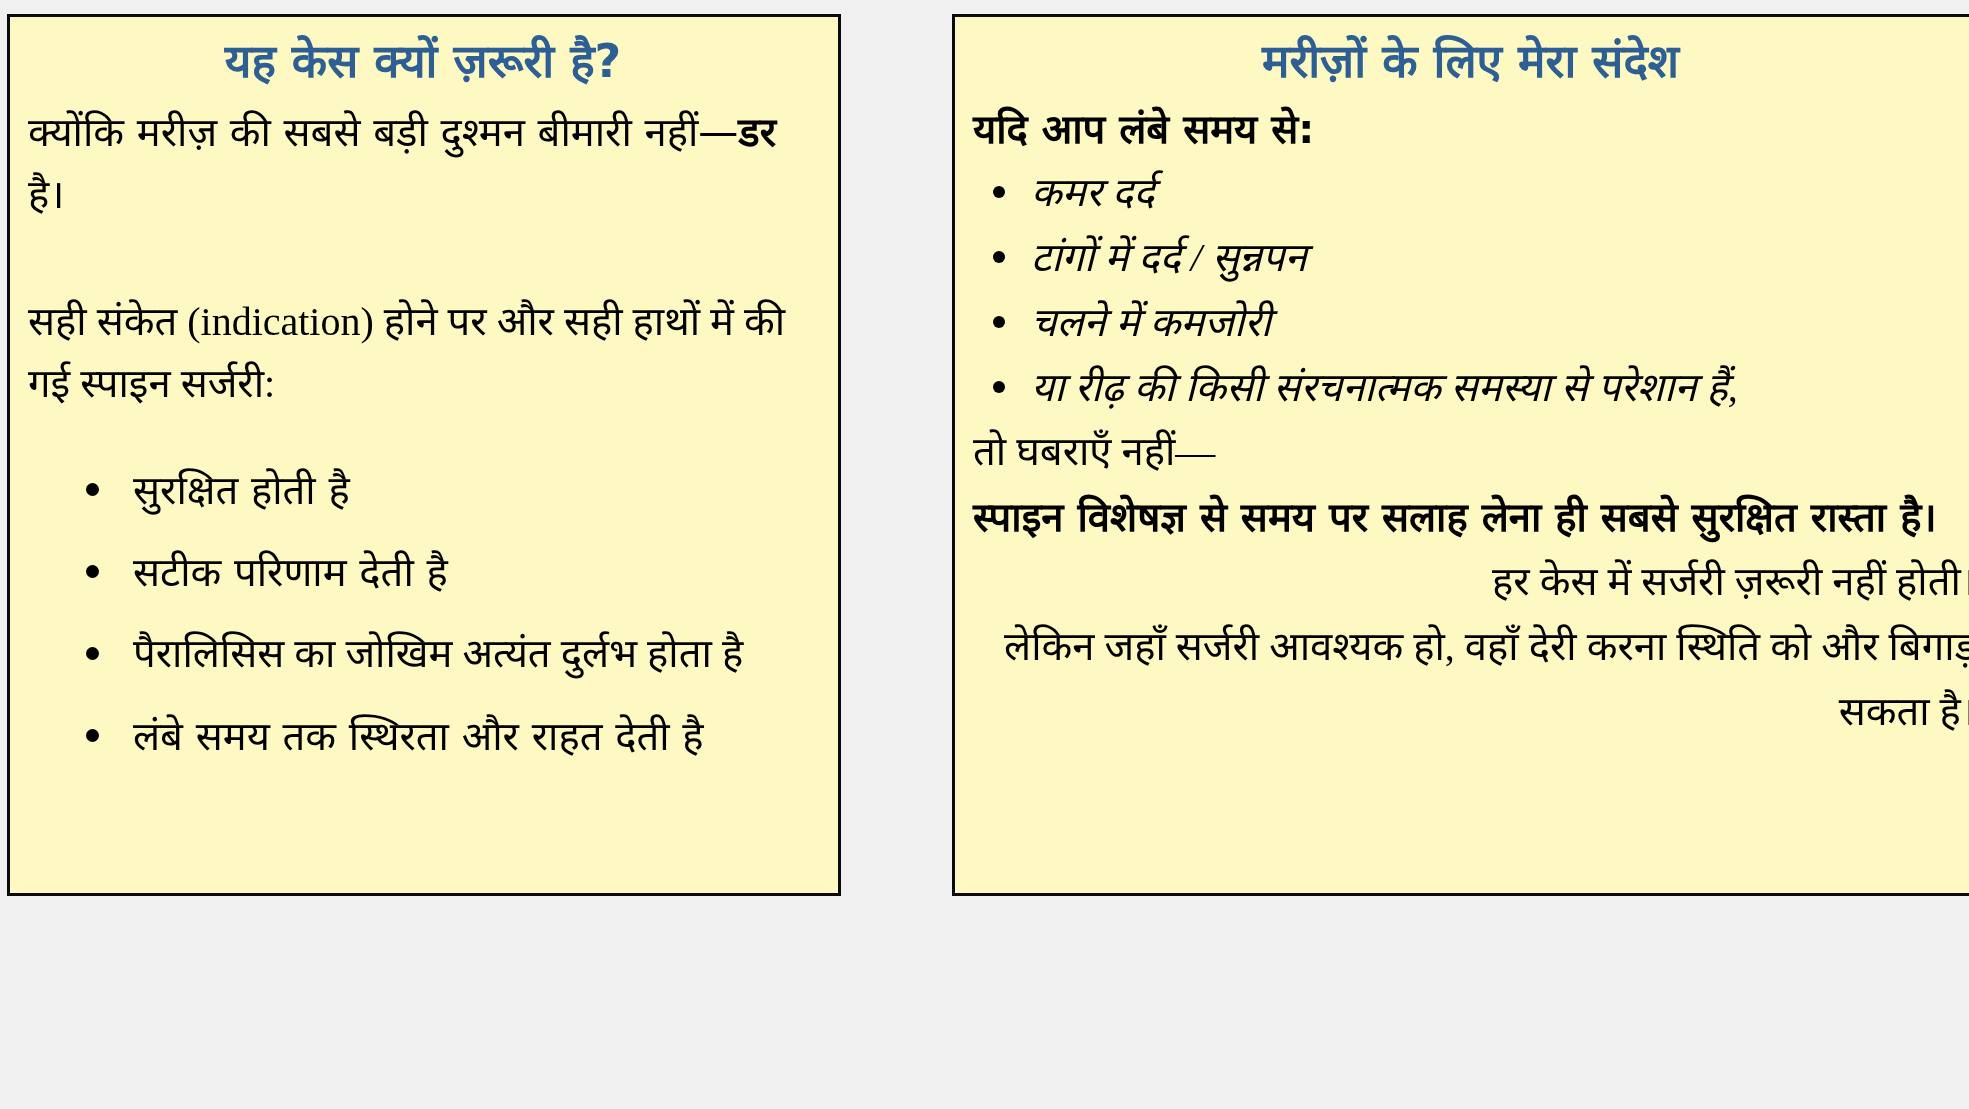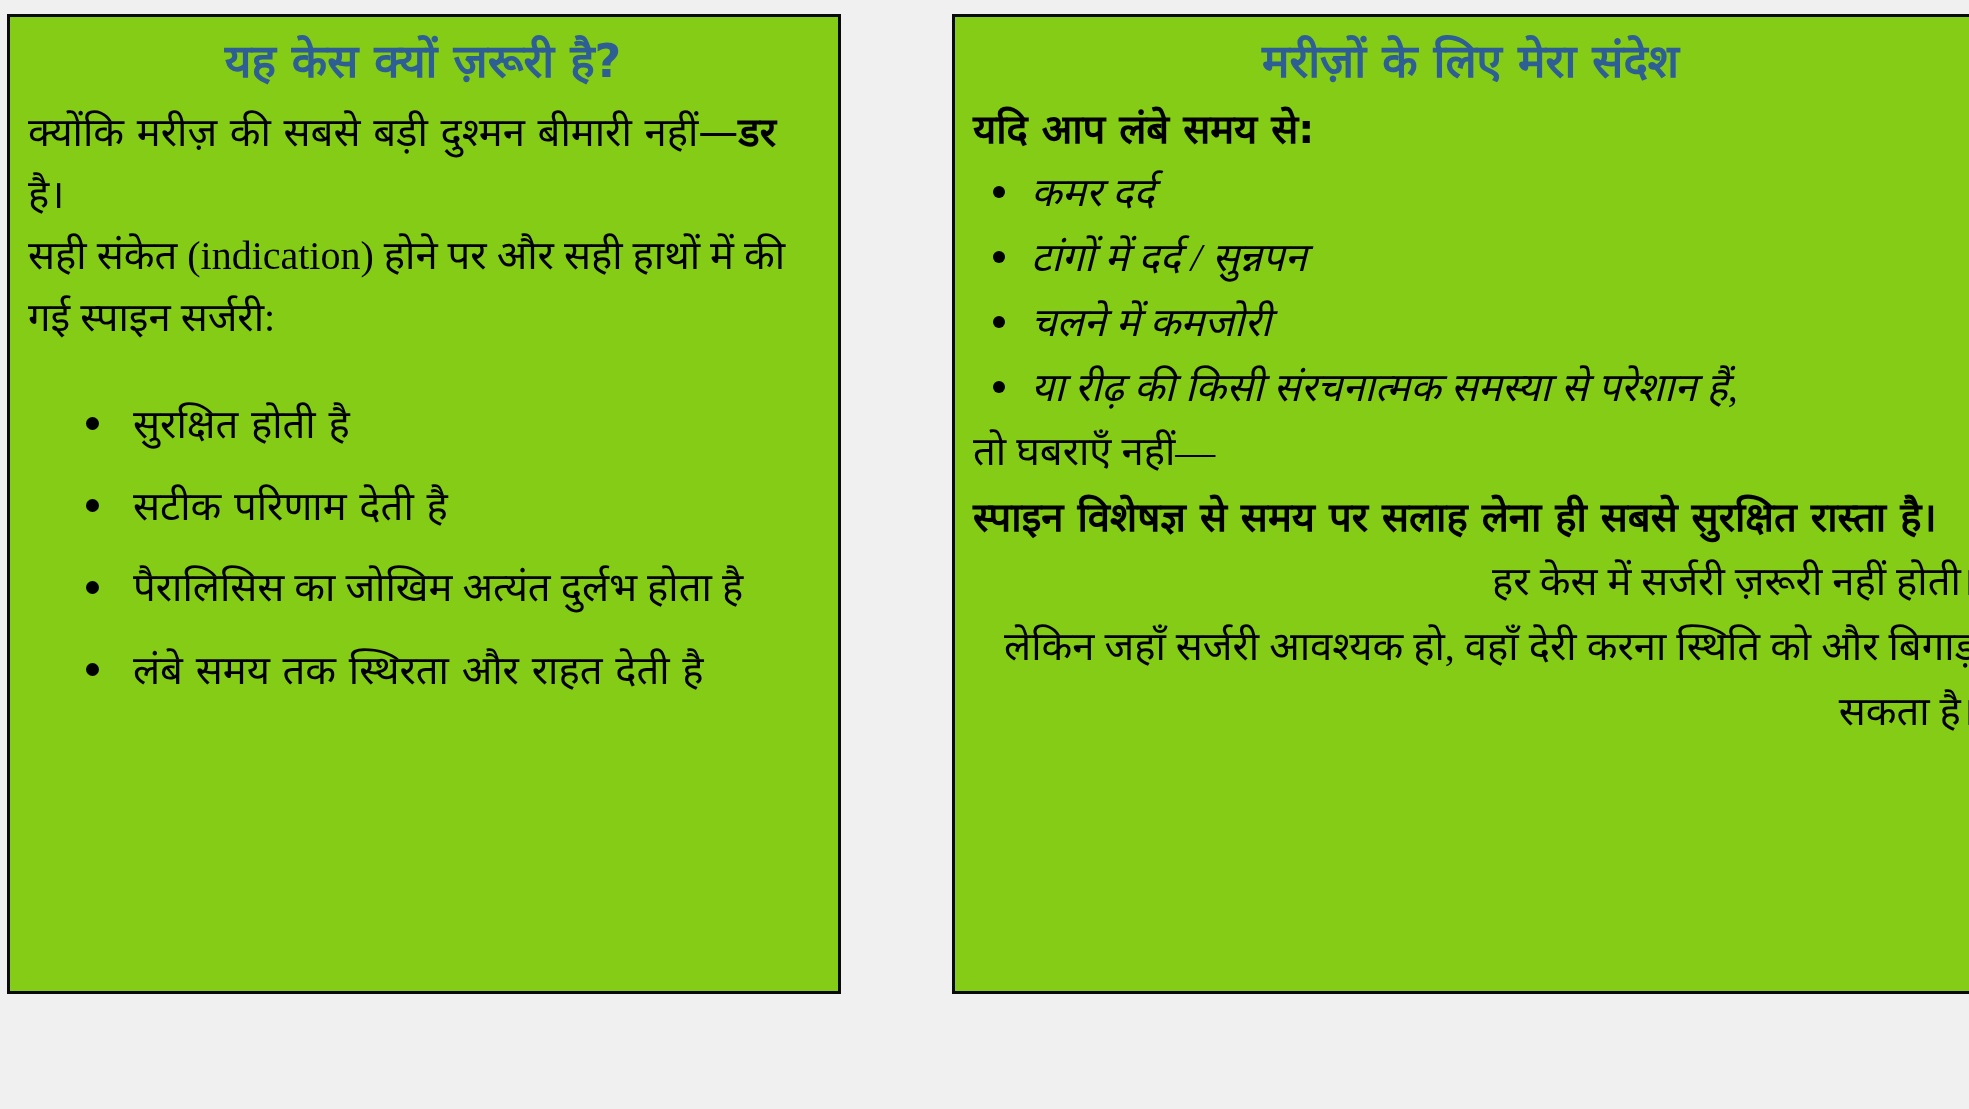--- a/index.html
+++ b/index.html
@@ -11,22 +11,22 @@
   .canvas {
     position: relative;
     width: 1969px;
     height: 1109px;
     background: #f0f0f1;
     overflow: hidden;
   }
   .card {
     position: absolute;
     top: 14px;
-    height: 980px;
-    background: #84cc16;
+    height: 882px;
+    background: #fef9c3;
     border: 3px solid #0a0a0a;
     box-sizing: border-box;
   }
   .card-left {
     left: 7px;
     width: 834px;
     padding: 6px 20px 6px 18px;
   }
   .card-right {
     left: 952px;
@@ -46,21 +46,21 @@
   .bold { font-weight: bold; }
 
   
   .card-left .para {
     font-size: 40px;
     line-height: 1.55;
     margin: 0;
     color: #000;
   }
   .card-left .para-1 { margin-top: 10px; }
-  .card-left .para-2 { }
+  .card-left .para-2 { margin-top: 66px; }
   .bullets {
     list-style: none;
     margin: 0;
     padding: 0;
     color: #000;
   }
   .bullets li { position: relative; font-size: 40px; }
   .bullets-left { margin-top: 34px; }
   .bullets-left li {
     line-height: 2.05;

